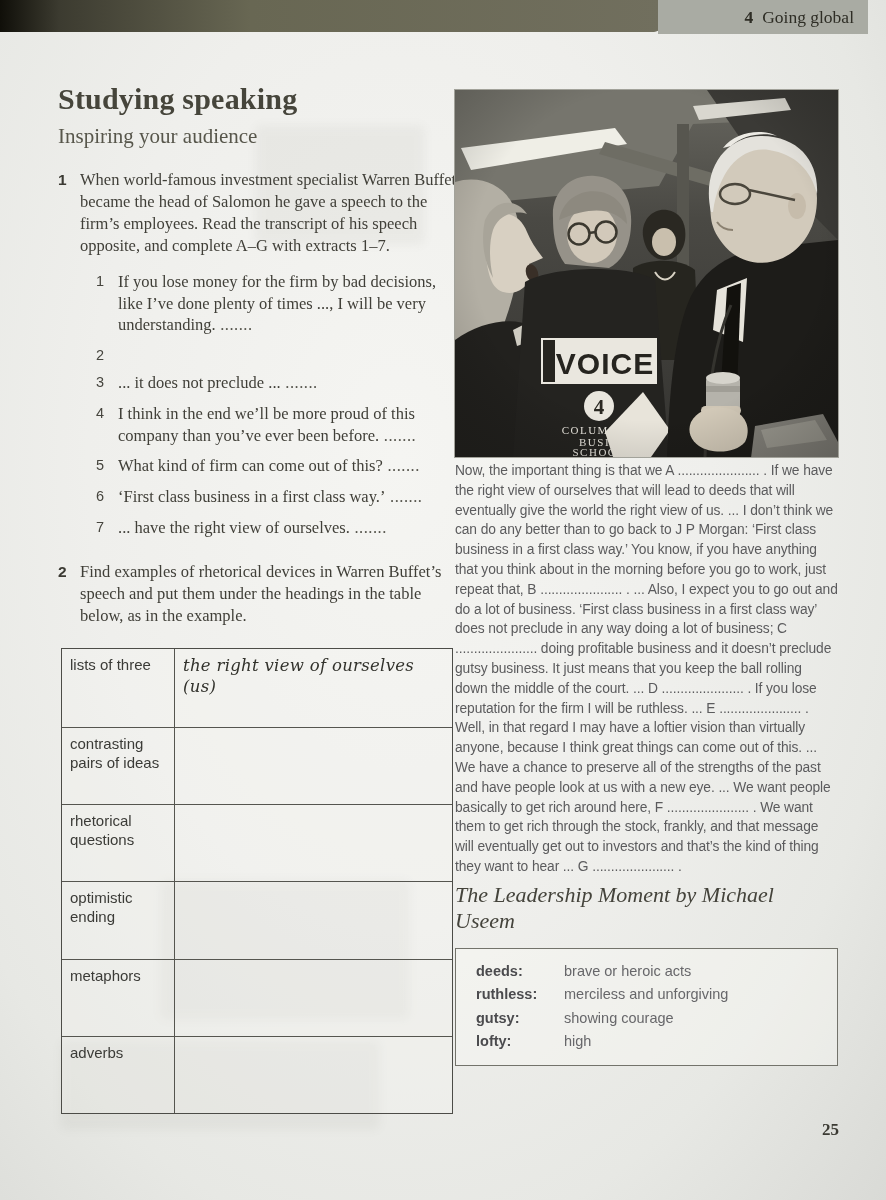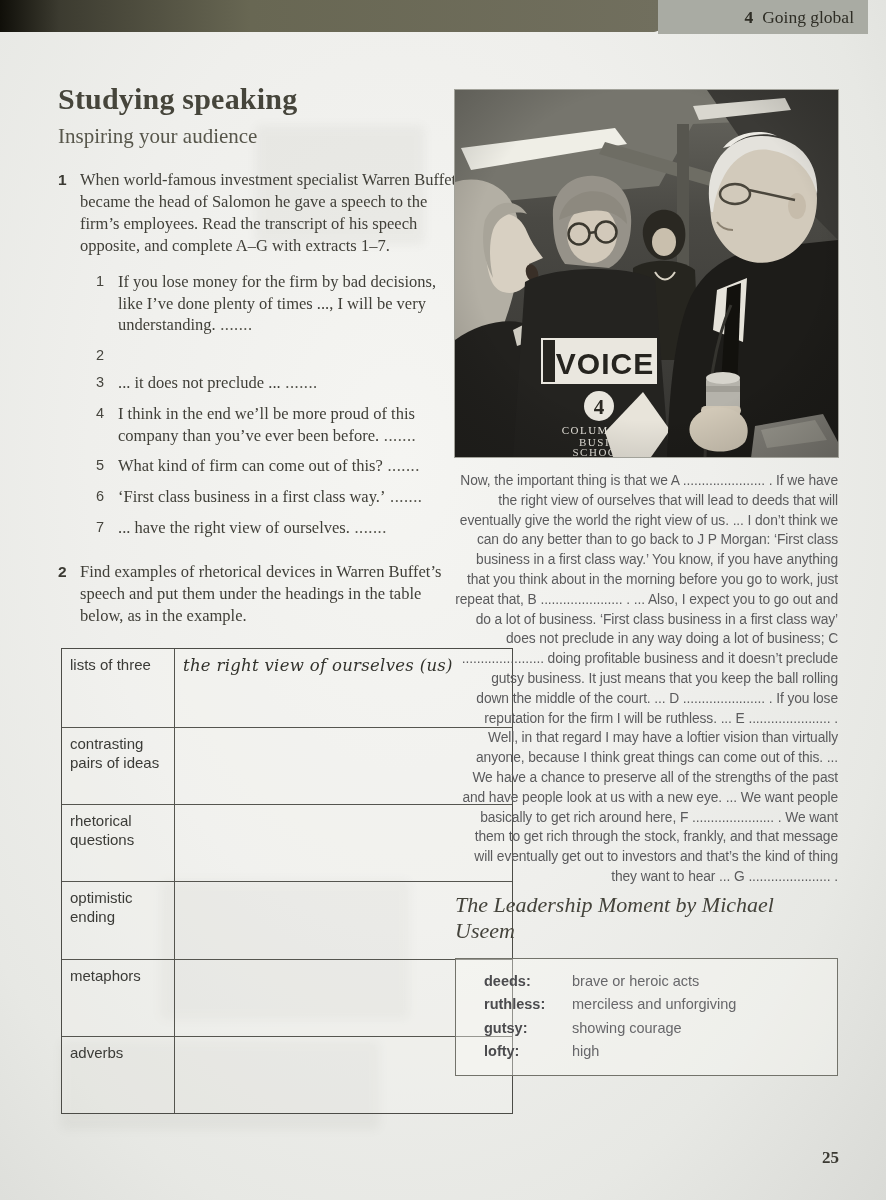--- a/index.html
+++ b/index.html
@@ -25,40 +25,40 @@
   .ex{display:flex;margin-bottom:14px;}
   .exnum{font-family:"Liberation Sans",sans-serif;font-weight:bold;font-size:15.5px;color:#3b3a33;
     width:22px;flex:0 0 22px;padding-top:2px;}
   .extext{font-size:16.5px;line-height:1.33;width:388px;}
   .items{margin:14px 0 10px 38px;}
   .item{display:flex;margin-bottom:9px;}
   .inum{font-family:"Liberation Sans",sans-serif;font-size:14.5px;color:#46453e;width:22px;flex:0 0 22px;padding-top:2px;}
   .itext{font-size:16.5px;line-height:1.32;width:330px;}
   .dots{letter-spacing:.5px;color:#55544c;}
   
-  .rhet-table{margin:22px 0 0 3px;width:452px;height:466px;border:1.5px solid #4c4c47;box-sizing:border-box;
+  .rhet-table{margin:22px 0 0 3px;width:392px;height:466px;border:1.5px solid #4c4c47;box-sizing:border-box;
     display:grid;grid-template-columns:112px 1fr;grid-template-rows:repeat(6,1fr);
     background:rgba(248,248,245,0.25);}
   .rt-cell{border-top:1.2px solid #55554f;padding:7px 8px;box-sizing:border-box;
     font-family:"Liberation Sans",sans-serif;font-size:15px;line-height:1.25;color:#3b3b37;}
   .rt-cell.first{border-top:none;}
   .rt-cell.val{border-left:1.2px solid #55554f;}
   .rt-example{font-family:"DejaVu Serif",serif;font-style:italic;font-size:16.5px;color:#32322c;letter-spacing:.3px;}
   
   .col-right{position:absolute;left:455px;top:90px;width:383px;}
   .photo{display:block;width:383px;height:367px;outline:1px solid #a2a29a;}
-  .speech{margin-top:14px;font-family:"Liberation Sans",sans-serif;font-size:13.8px;letter-spacing:-0.1px;
-    line-height:19.8px;color:#5b5b5d;text-align:right;}
+  .speech{margin-top:4px;font-family:"Liberation Sans",sans-serif;font-size:13.8px;letter-spacing:-0.1px;
+    line-height:19.8px;color:#5b5b5d;}
   .source{margin-top:5px;font-style:italic;font-size:22px;color:#44433b;}
-  .gloss{margin-top:14px;border:1px solid #73736b;padding:9px 28px;background:rgba(249,249,246,0.4);}
+  .gloss{margin-top:14px;border:1px solid #73736b;padding:9px 20px;background:rgba(249,249,246,0.4);}
   .gloss-row{display:flex;margin:4px 0;font-family:"Liberation Sans",sans-serif;font-size:14.5px;line-height:1.35;}
   .gterm{width:88px;flex:0 0 88px;font-weight:bold;color:#4b4b4e;}
   .gdef{color:#67676a;}
   
-  .pagenum{position:absolute;left:822px;top:1148px;font-weight:bold;font-size:17px;color:#3b3a33;}
+  .pagenum{position:absolute;left:822px;top:1120px;font-weight:bold;font-size:17px;color:#3b3a33;}
 </style>
 </head>
 <body>
 
 <div class="page">
 
   <div class="band"></div>
   <div class="unit-badge">
     <span class="unum">4</span>
     <span>Going global</span>

